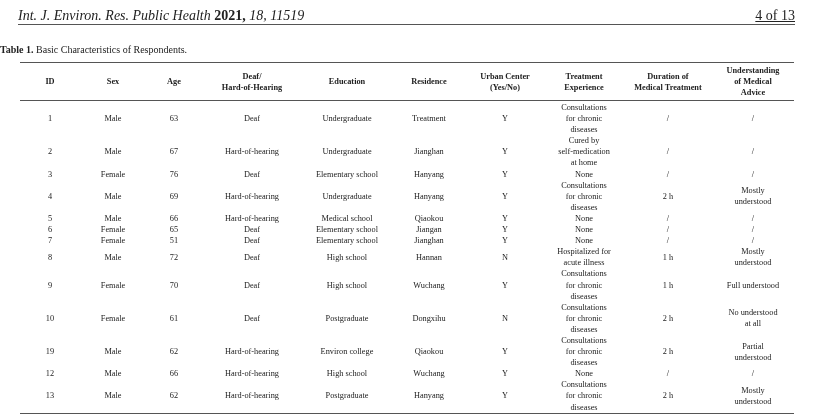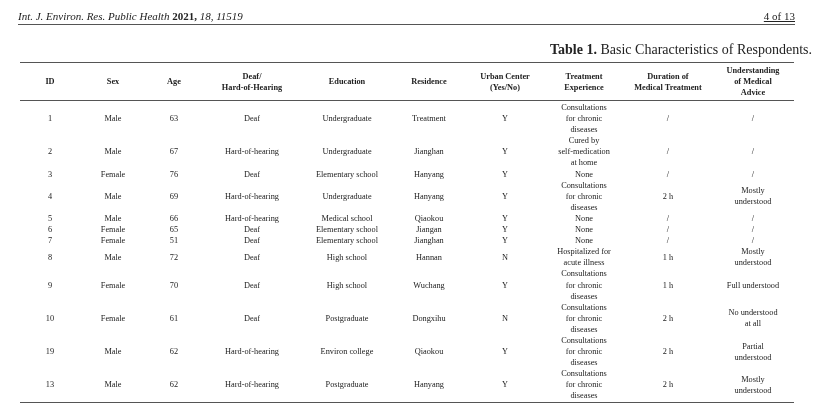--- a/index.html
+++ b/index.html
@@ -14,21 +14,21 @@
     overflow: hidden;
     font-family: "Liberation Serif", "DejaVu Serif", serif;
     color: #222222;
   }
   .running-head {
     position: absolute;
     left: 18px;
     top: 8px;
     width: 777px;
     height: 16px;
-    font-size: 11px;
+    font-size: 14px;
     line-height: 12px;
     border-bottom: 1.2px solid #555;
   }
   .running-head .journal {
     position: absolute;
     left: 0;
     top: 2px;
     font-style: italic;
   }
   .running-head .journal b {
@@ -42,22 +42,22 @@
     position: absolute;
     right: 0;
     top: 2px;
     text-decoration: underline;
   }
   .caption {
     position: absolute;
     left: 0;
     width: 812px;
     top: 44px;
-    text-align: right;
-    font-size: 14px;
+    text-align: left;
+    font-size: 10px;
     line-height: 12px;
   }
   .caption b { font-weight: bold; }
   table.data {
     position: absolute;
     left: 20px;
     top: 62px;
     width: 774px;
     border-collapse: collapse;
     font-size: 8.3px;
@@ -278,20 +278,32 @@
       <td>Qiaokou</td>
       <td>Y</td>
       <td class="ml">Consultations
 for chronic
 diseases</td>
       <td>2 h</td>
       <td class="ml">Partial
 understood</td>
     </tr>
     <tr>
+      <td>12</td>
+      <td>Male</td>
+      <td>66</td>
+      <td>Hard-of-hearing</td>
+      <td>High school</td>
+      <td>Wuchang</td>
+      <td>Y</td>
+      <td class="ml">None</td>
+      <td>/</td>
+      <td class="ml">/</td>
+    </tr>
+    <tr>
       <td>13</td>
       <td>Male</td>
       <td>62</td>
       <td>Hard-of-hearing</td>
       <td>Postgraduate</td>
       <td>Hanyang</td>
       <td>Y</td>
       <td class="ml">Consultations
 for chronic
 diseases</td>

